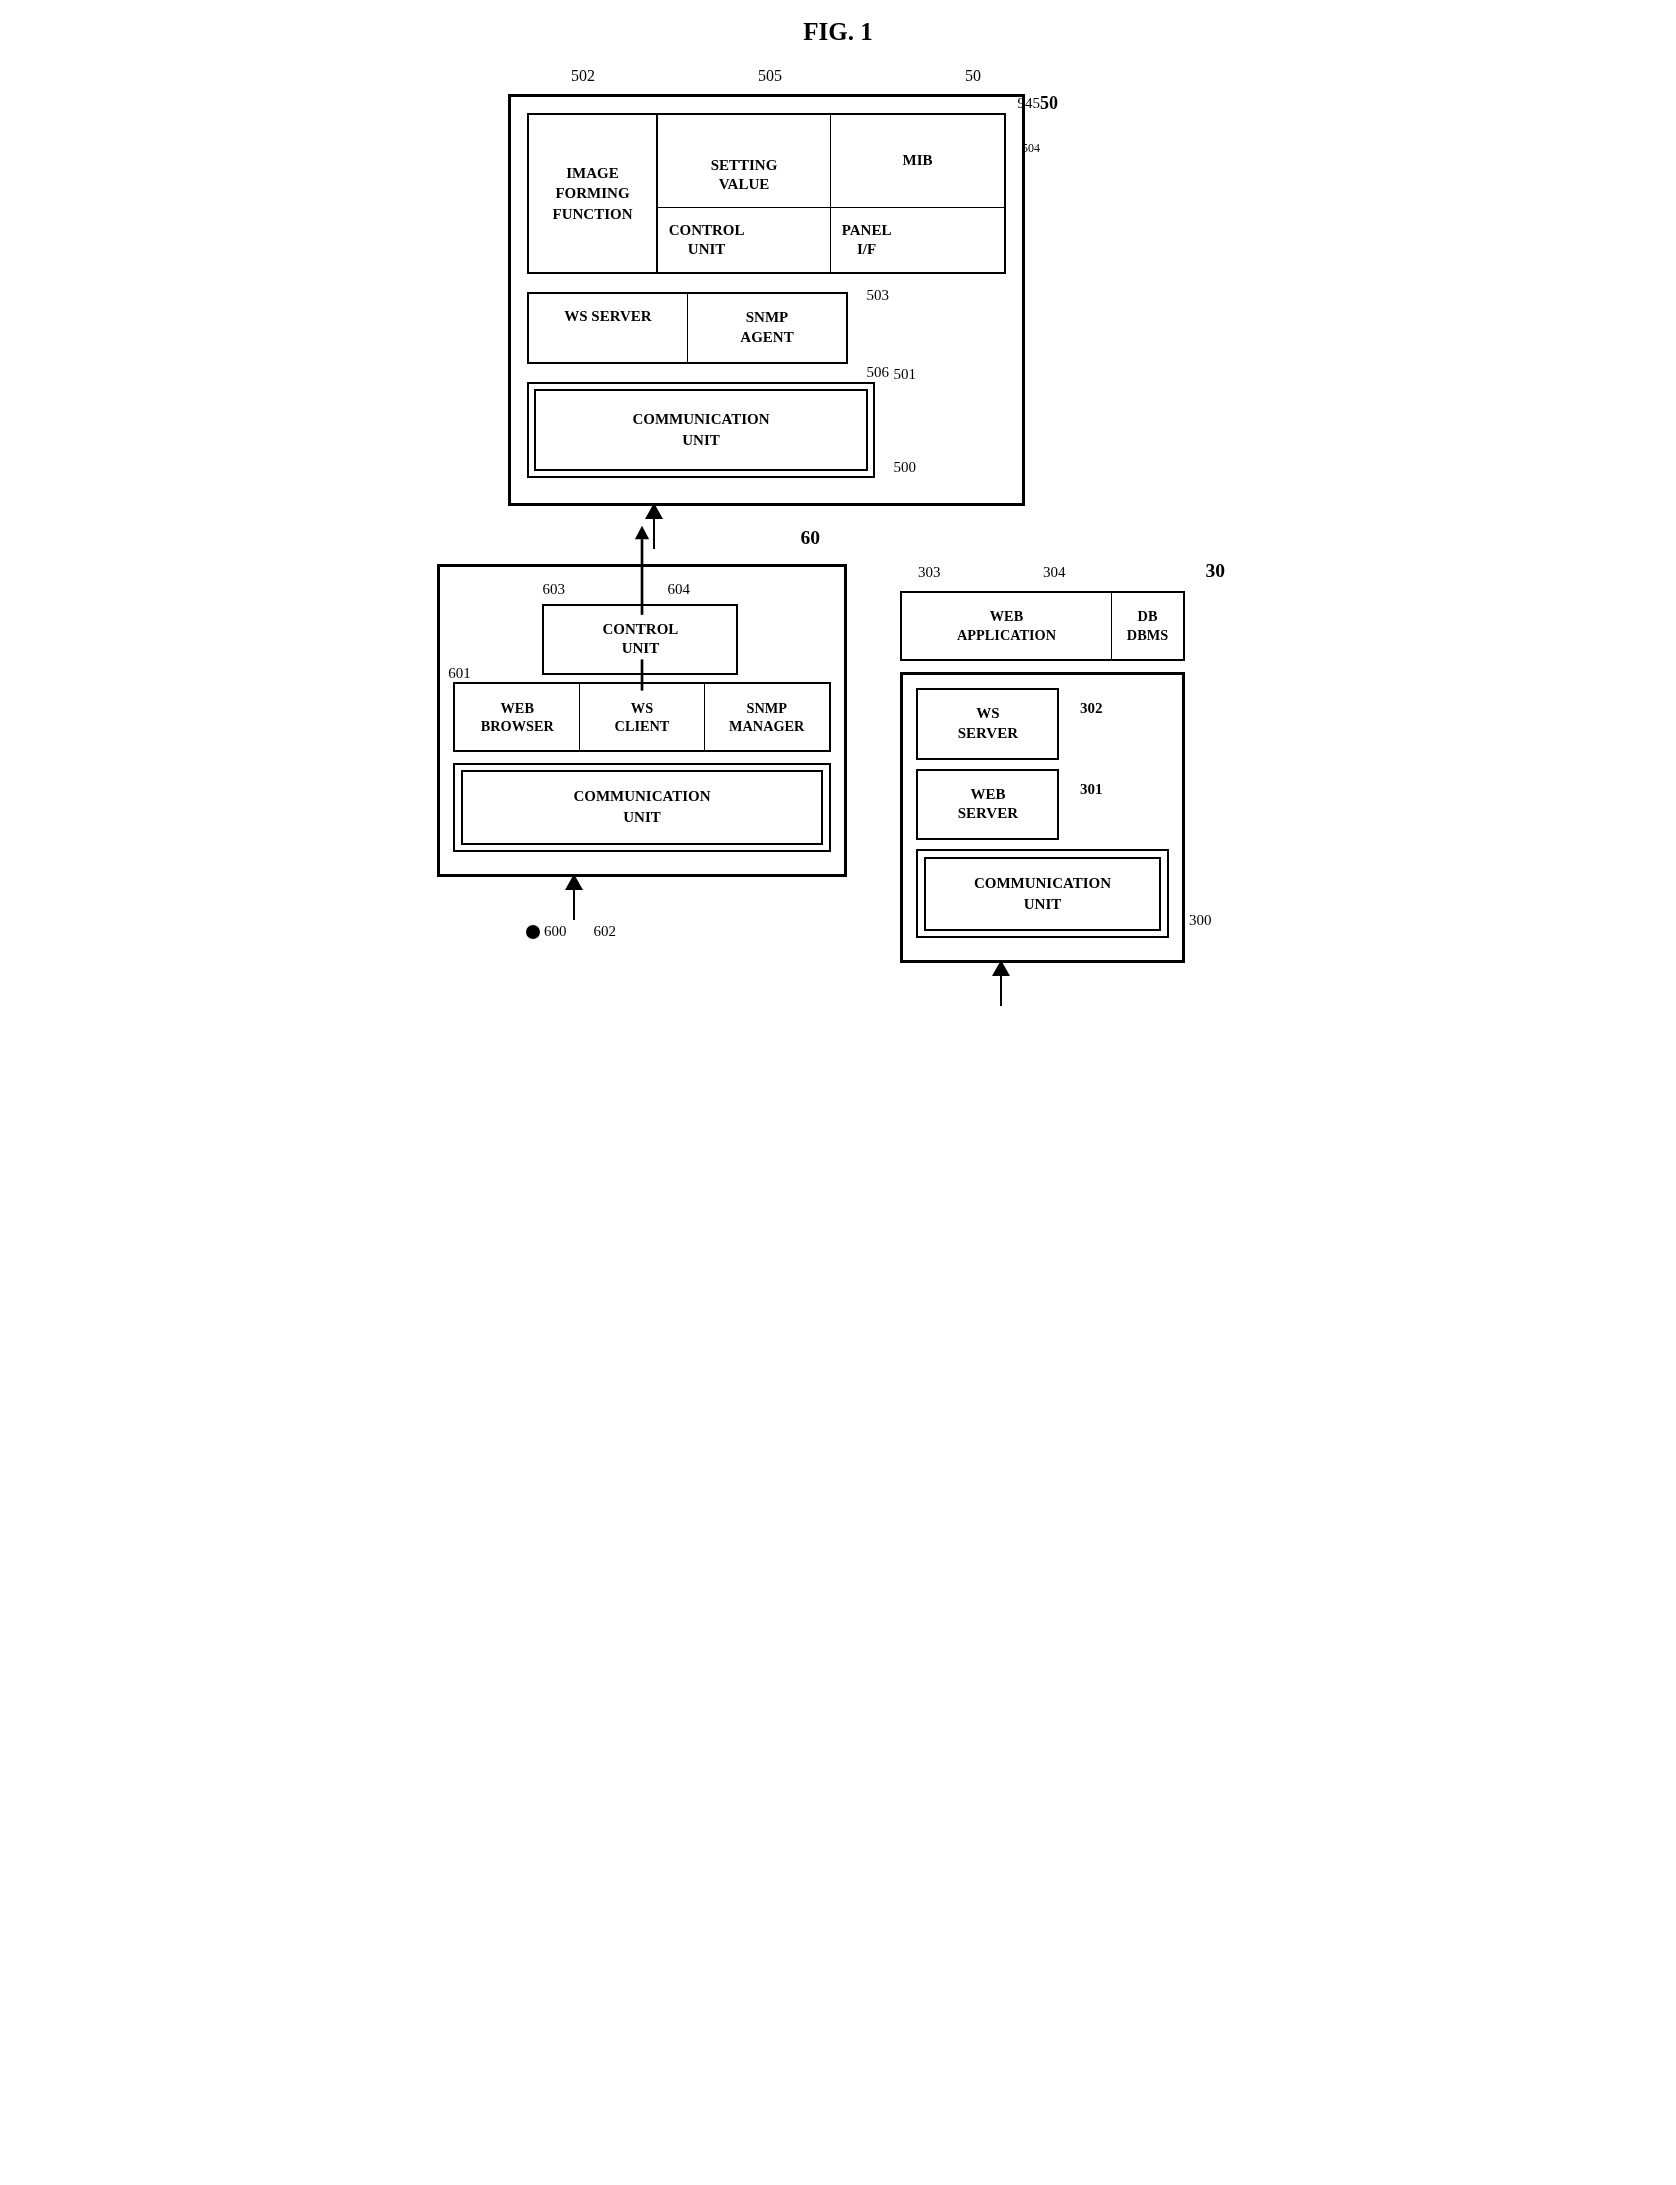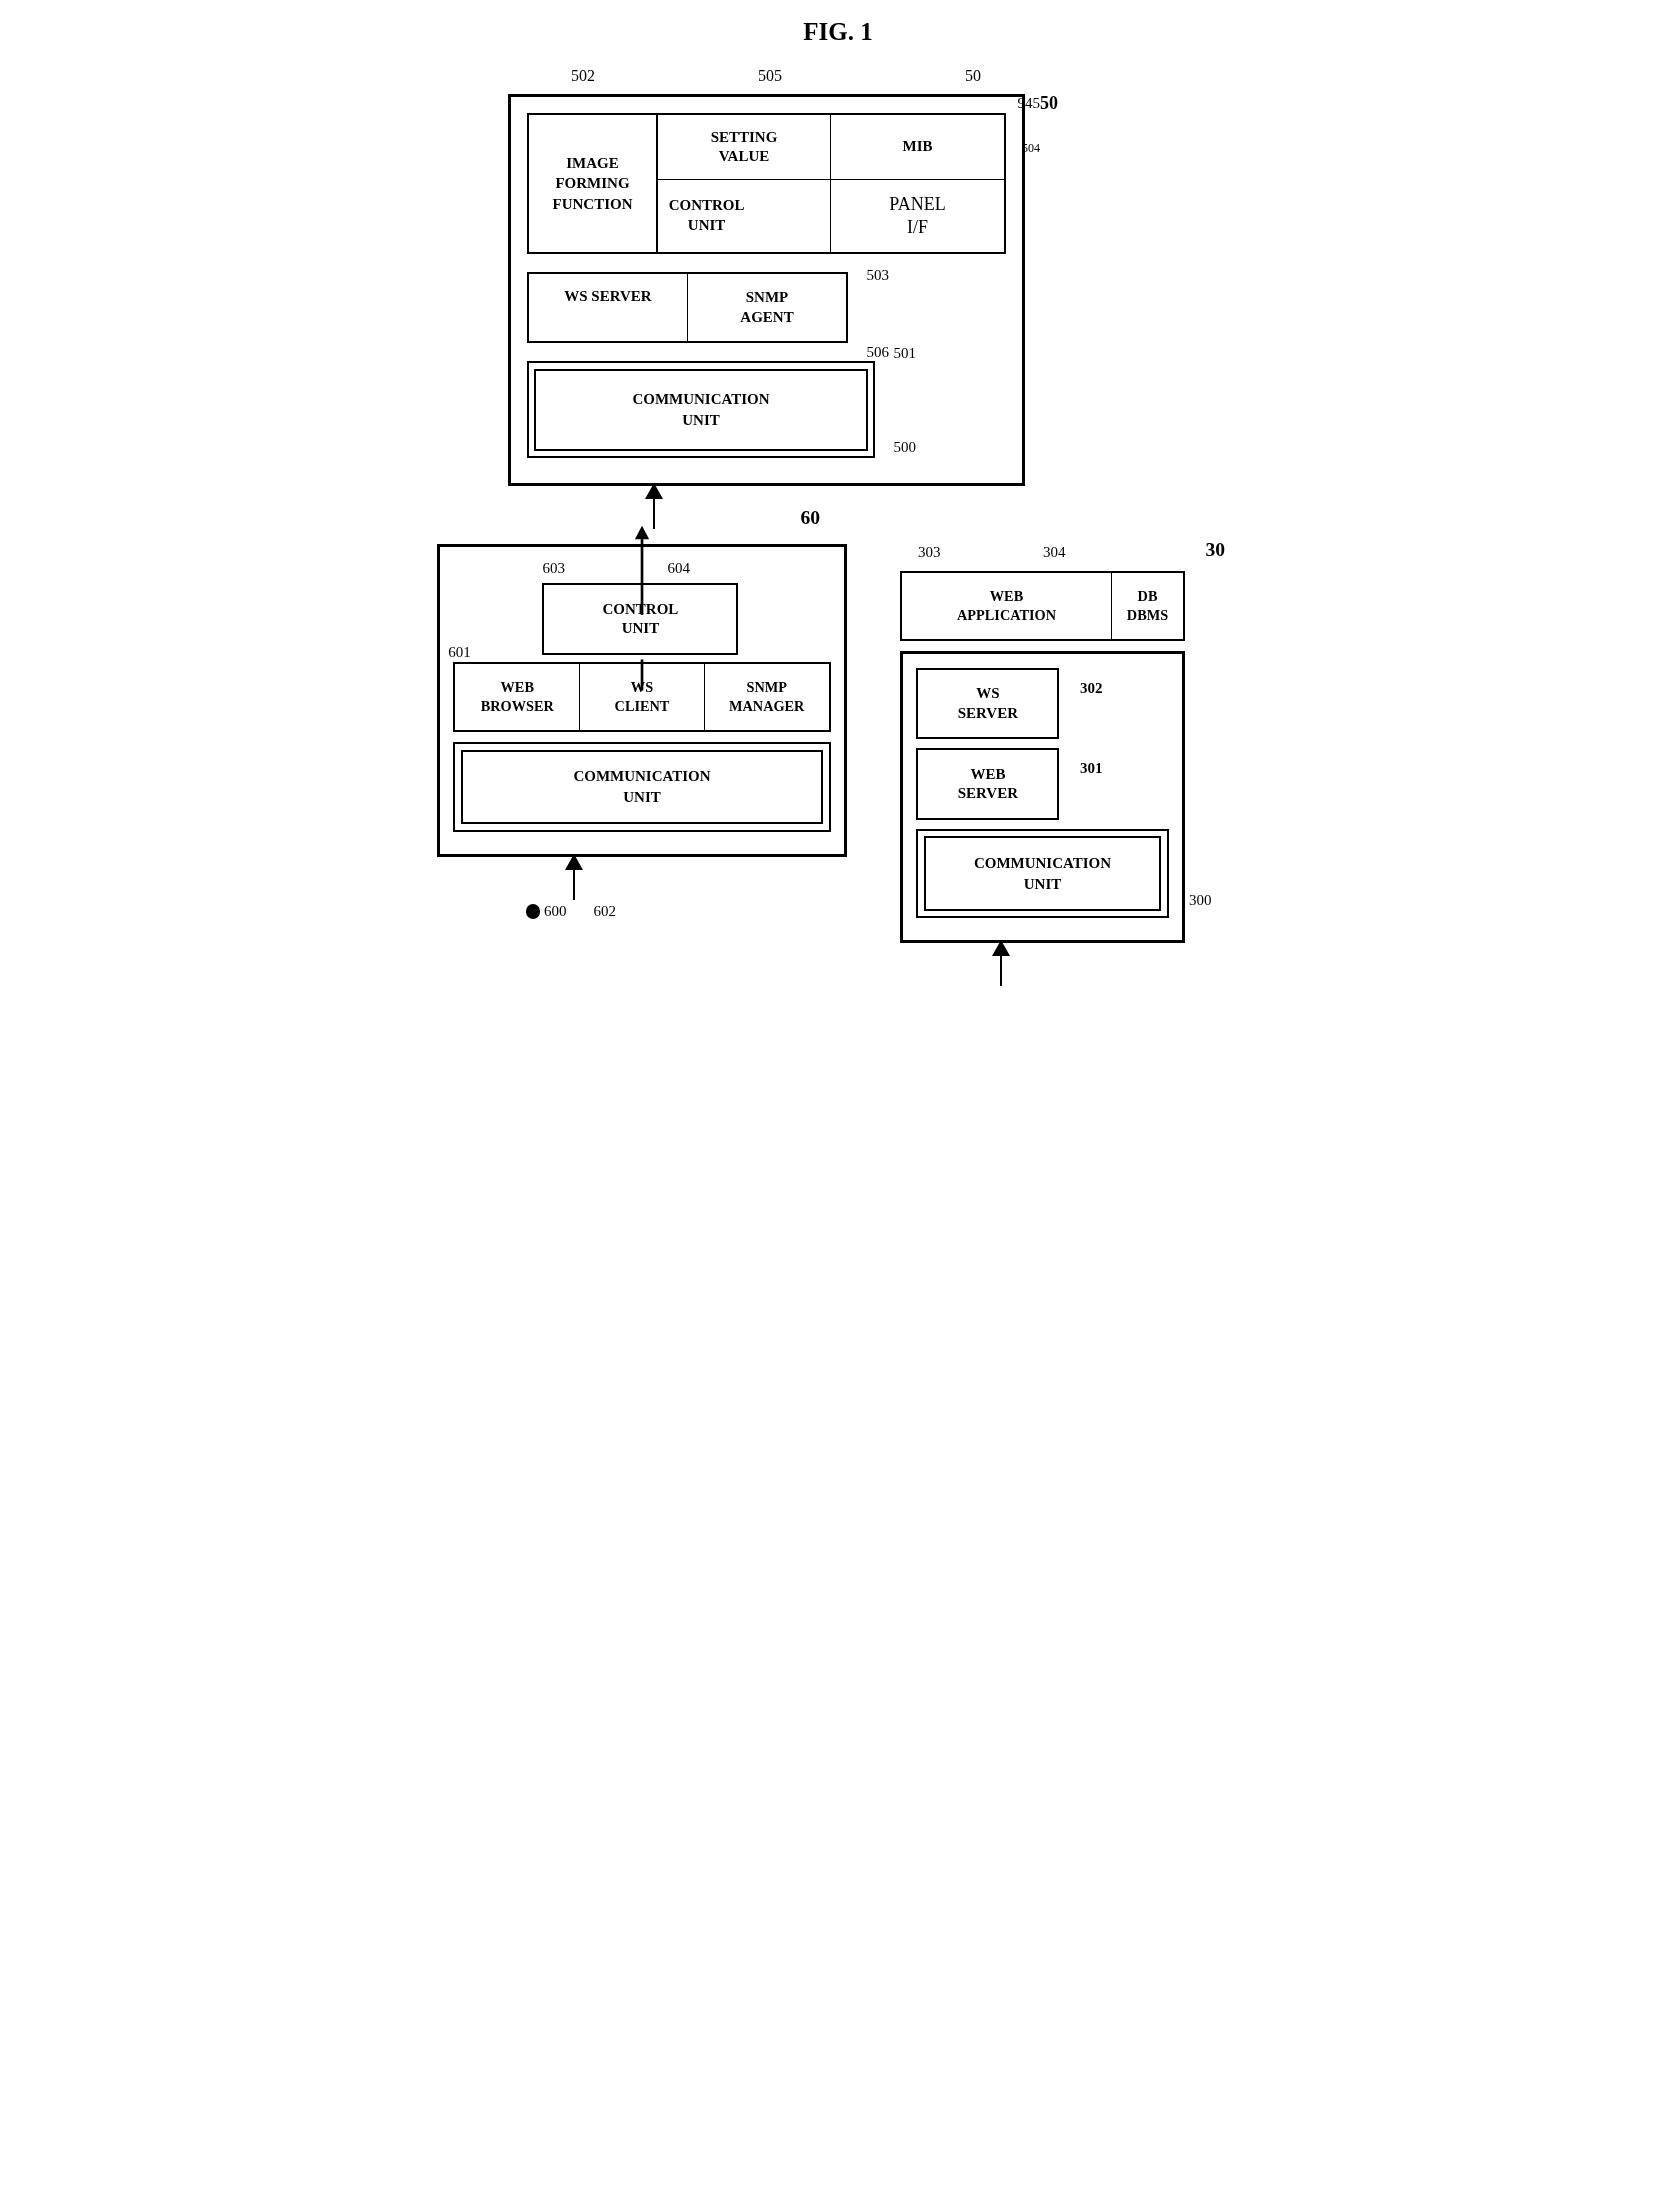--- a/index.html
+++ b/index.html
@@ -69,31 +69,31 @@
             <span style="position:absolute;top:26px;right:-36px;font-size:12px;">504</span>
 
             <div style="border-right:2.7px solid #000; padding:18px 14.3px; font-size:15px; font-weight:bold; text-align:center; line-height:1.35; min-width:129px; display:flex; align-items:center; justify-content:center;">
               <span style="white-space:pre-line;">IMAGE
 FORMING
 FUNCTION</span>
             </div>
 
             <div style="display:grid; grid-template-columns:1fr 1fr; flex:1;">
               <div style="border-bottom:1.8px solid #000; border-right:1.8px solid #000; padding:12.5px 10.7px; font-size:15px; font-weight:bold; text-align:center; line-height:1.3; display:flex;align-items:center;justify-content:center;">
-                <span style="white-space:pre-line;">SETTING
+                <span style="white-space:pre-line;margin-top:28px;">SETTING
 VALUE</span>
               </div>
               <div style="border-bottom:1.8px solid #000; padding:12.5px 10.7px; font-size:15px; font-weight:bold; text-align:center; line-height:1.3; display:flex;align-items:center;justify-content:center;">
                 <span>MIB</span>
               </div>
               <div style="border-right:1.8px solid #000; padding:12.5px 10.7px; font-size:15px; font-weight:bold; text-align:center; line-height:1.3; display:flex;align-items:center;justify-content:flex-start;">
                 <span style="white-space:pre-line;">CONTROL
 UNIT</span>
               </div>
-              <div style="padding:12.5px 10.7px; font-size:18px; font-weight:normal; text-align:center; line-height:1.3; display:flex;align-items:center;justify-content:center;">
+              <div style="padding:12.5px 10.7px; font-size:15px; font-weight:bold; text-align:center; line-height:1.3; display:flex;align-items:center;justify-content:flex-start;">
                 <span style="white-space:pre-line;">PANEL
 I/F</span>
               </div>
             </div>
           </div>
         </div>
 
         <div style="position:relative; margin-bottom:16px;">
           <div style="position:relative; border:2.7px solid #000; display:flex; width:321px;">
             <span style="position:absolute;top:-7.1px;right:-43px;font-size:15px;">503</span>

